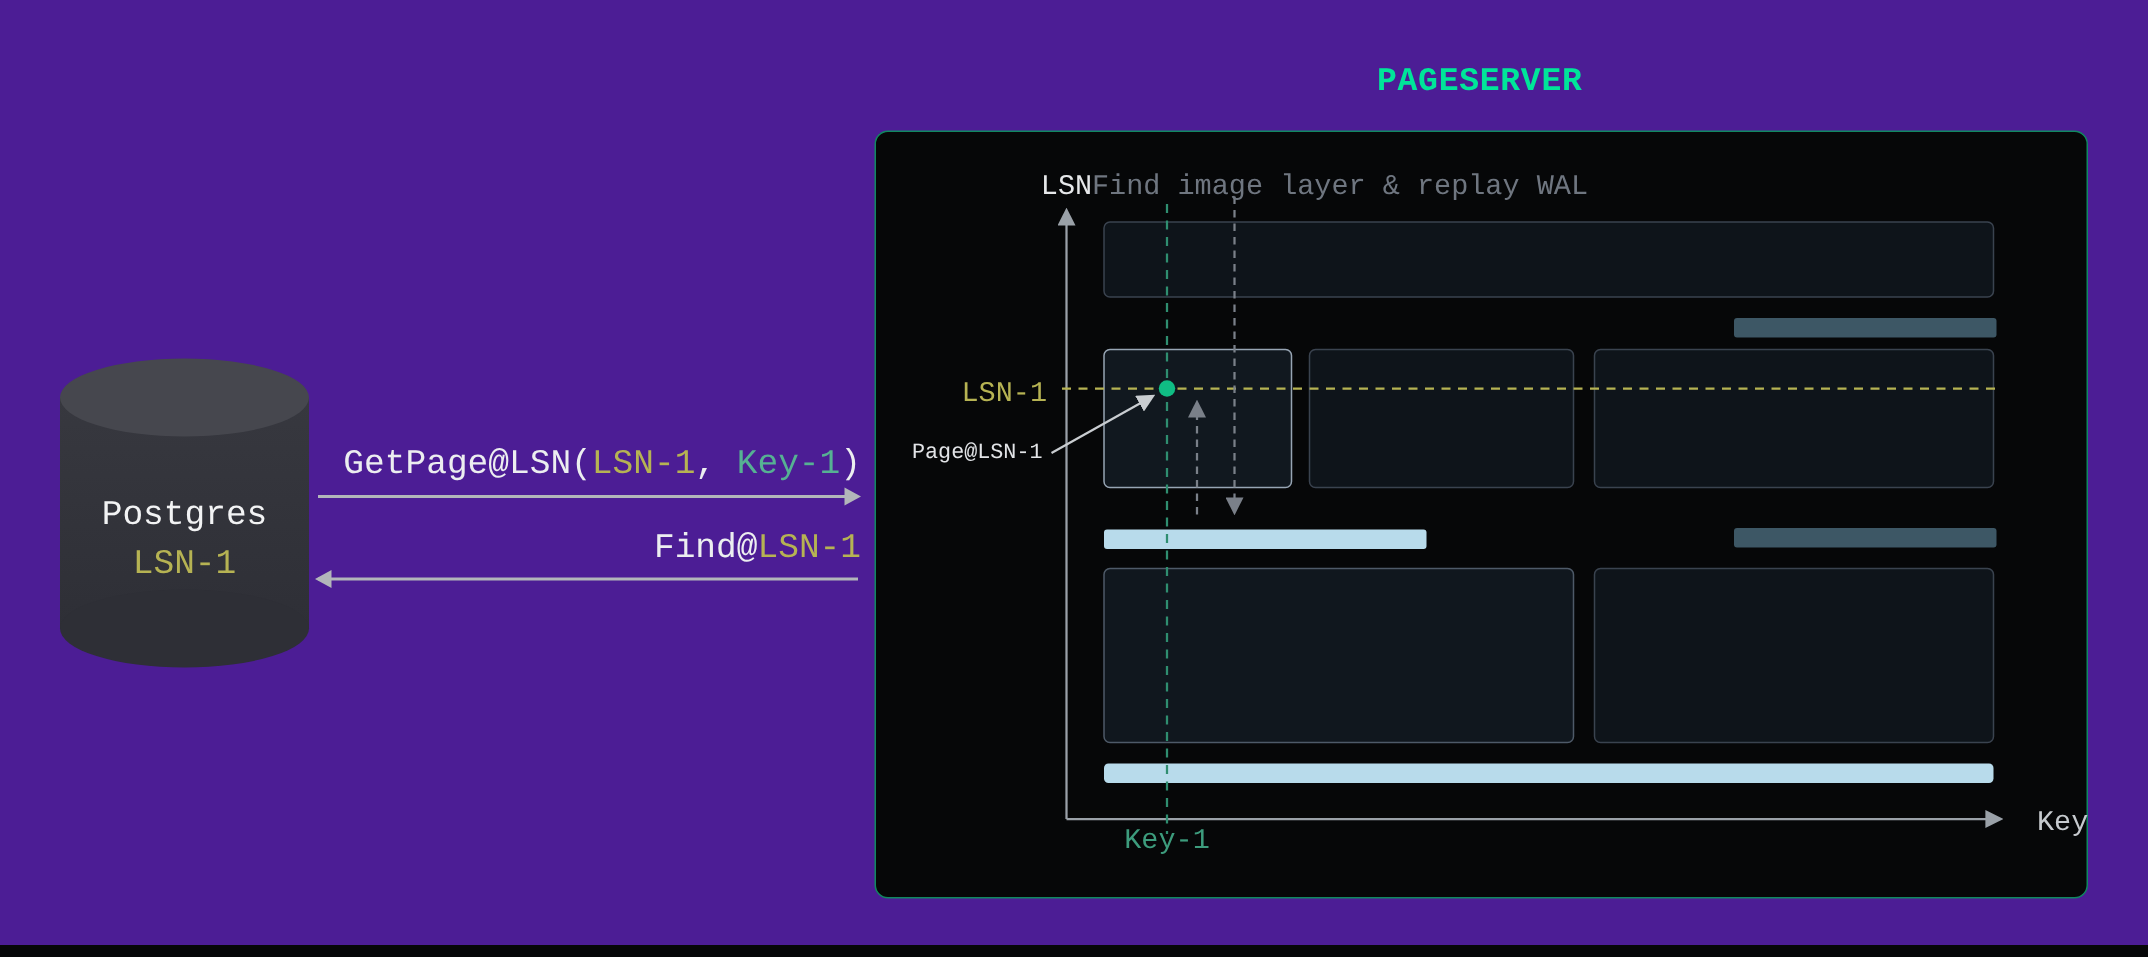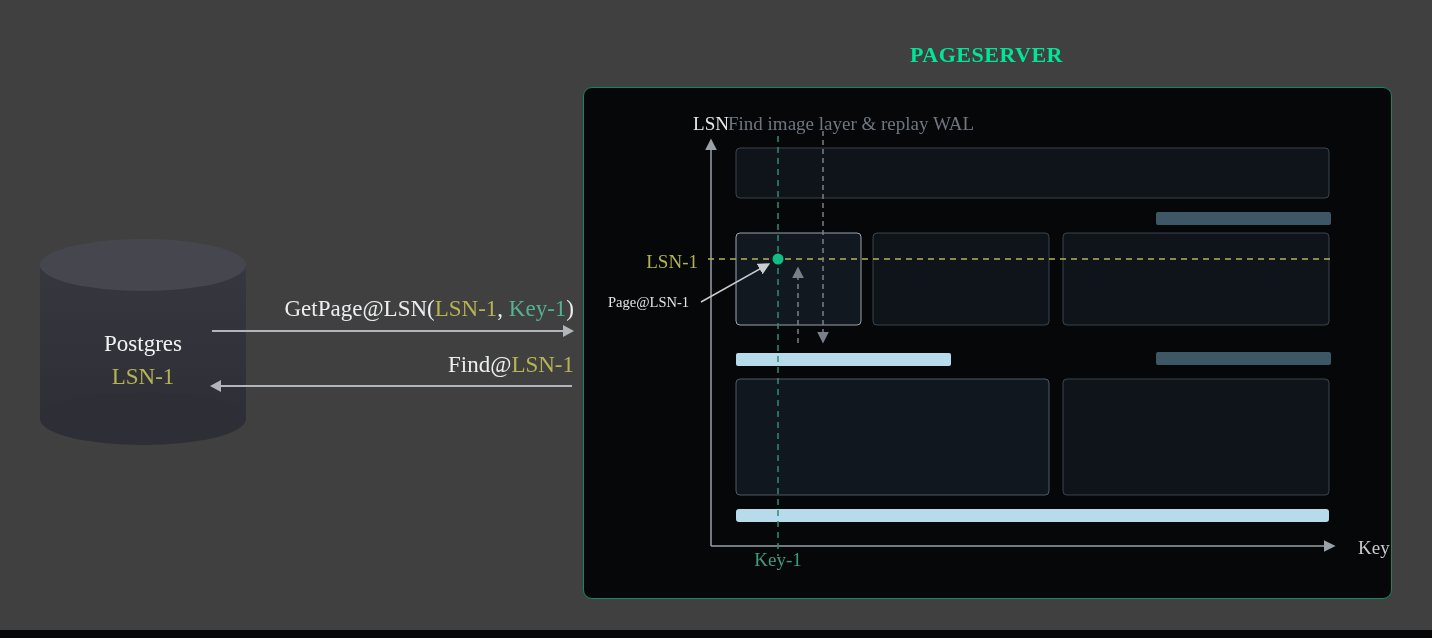--- a/index.html
+++ b/index.html
@@ -1,26 +1,26 @@
 <!DOCTYPE html>
 <html><head>
 <meta charset="utf-8">
 <style>
   html,body{margin:0;padding:0;background:#060708;}
   .stage{
-    position:relative;width:1432px;height:630px;background:#404040;overflow:hidden;
-    font-family:Liberation Serif, serif;color:#eceef0;
+    position:relative;width:1432px;height:630px;background:#4c1d95;overflow:hidden;
+    font-family:Liberation Mono, monospace;color:#eceef0;
   }
   
   .ps-title{
     position:absolute;left:583px;top:42px;width:807px;text-align:center;
     font-size:22px;font-weight:700;letter-spacing:.5px;color:#00e599;
   }
   
-  .cylinder{position:absolute;left:40px;top:239px;width:166px;height:206px;padding-left:40px;}
+  .cylinder{position:absolute;left:40px;top:239px;width:166px;height:206px;}
   .cyl-body{position:absolute;left:0;top:26px;width:100%;height:154px;
     background:linear-gradient(180deg,#37383f,#2e2f36);}
   .cyl-bottom{position:absolute;left:0;bottom:0;width:100%;height:52px;border-radius:50%;background:#2e2f36;}
   .cyl-top{position:absolute;left:0;top:0;width:100%;height:52px;border-radius:50%;background:#46474e;}
   .cyl-text{position:absolute;left:0;top:88px;width:100%;text-align:center;z-index:3;
     font-size:23px;line-height:33px;color:#f2f3f4;}
   
   .arrow{position:absolute;height:2px;background:#b2b6ba;}
   .arrow-right{left:212px;top:330px;width:360px;}
   .arrow-left{left:212px;top:385px;width:360px;}

